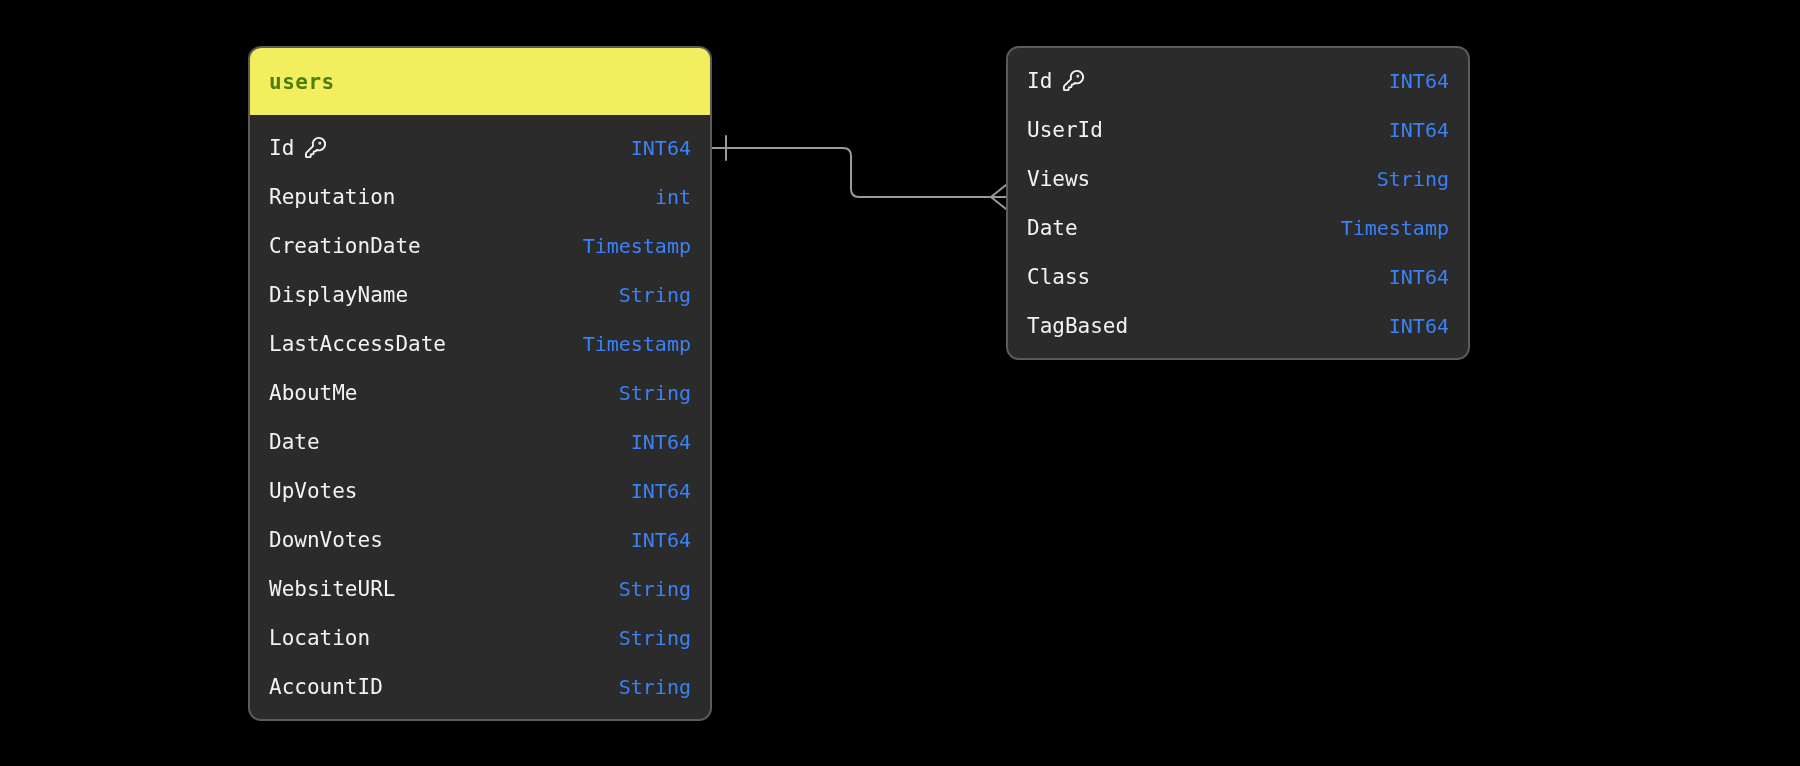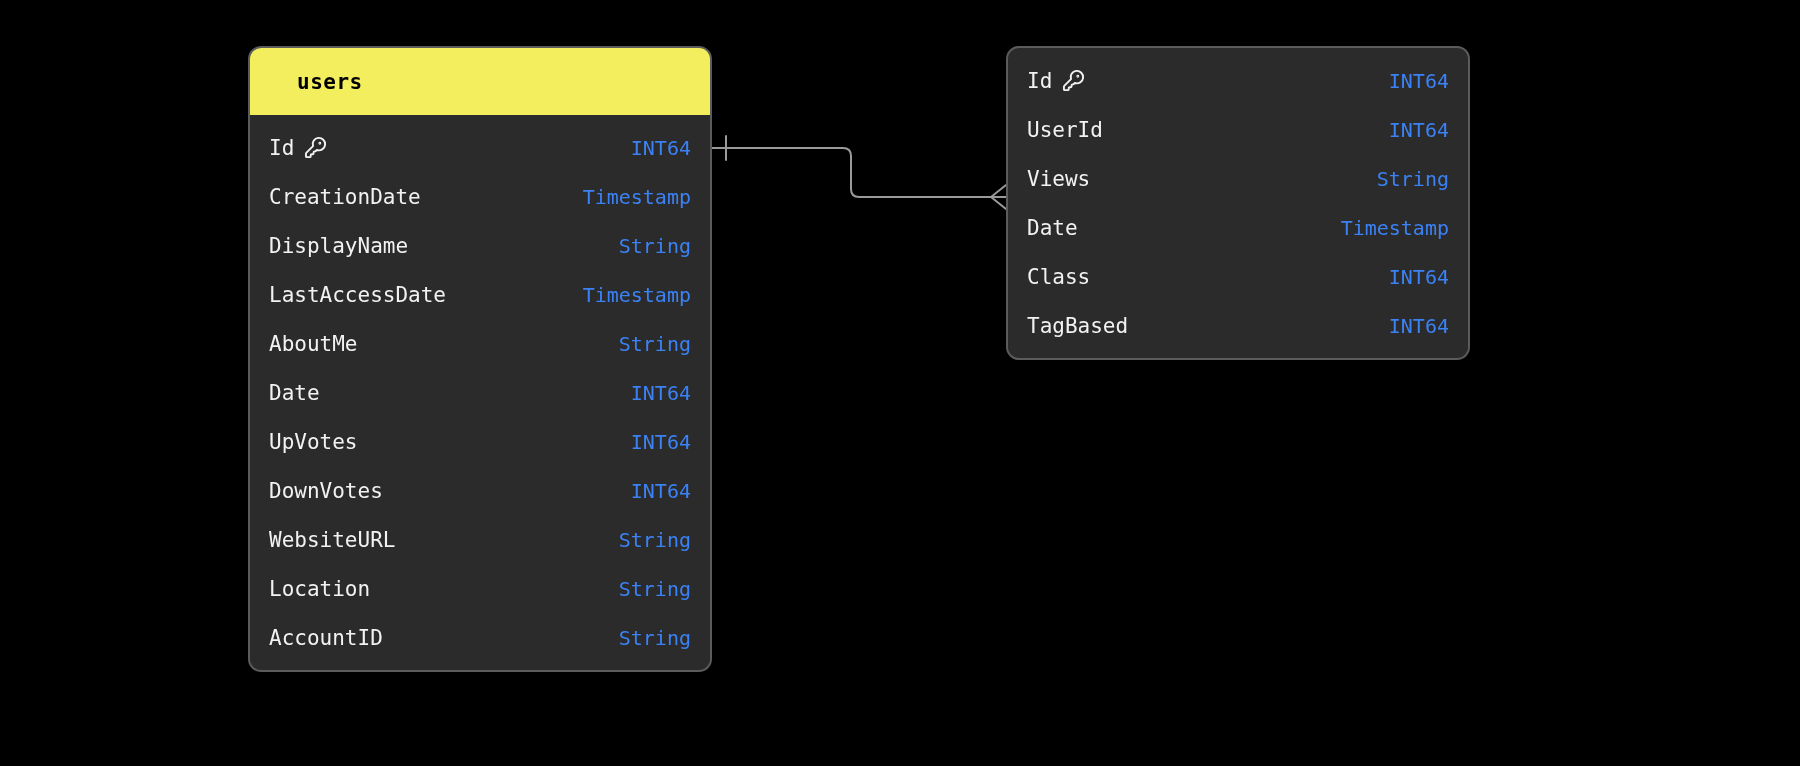--- a/index.html
+++ b/index.html
@@ -30,25 +30,24 @@
   }
   .table-header {
     height: 67px;
     background: #f3ee5d;
     display: flex;
     align-items: center;
     padding: 0 19px;
     box-sizing: border-box;
   }
   .table-title {
-    color: #000000;
+    color: #4d7c0f;
     font-size: 21px;
     font-weight: bold;
     letter-spacing: 0.5px;
-    margin-left: 28px;
   }
   .table-body {
     padding: 8px 0;
   }
   .field-row {
     height: 49px;
     display: flex;
     align-items: center;
     justify-content: space-between;
     padding: 0 19px;
@@ -115,20 +114,27 @@
             <span class="pk-icon">
               <svg width="23" height="23" viewBox="0 0 24 24" fill="none" stroke="currentColor" stroke-width="2" stroke-linecap="round" stroke-linejoin="round">
                 <path d="M2.586 17.414A2 2 0 0 0 2 18.828V21a1 1 0 0 0 1 1h3a1 1 0 0 0 1-1v-1a1 1 0 0 1 1-1h1a1 1 0 0 0 1-1v-1a1 1 0 0 1 1-1h.172a2 2 0 0 0 1.414-.586l.814-.814a6.5 6.5 0 1 0-4-4z"></path>
                 <circle cx="16.5" cy="7.5" r=".5" fill="currentColor"></circle>
               </svg>
             </span>
           </span>
           <span class="field-type">INT64</span>
         </div>
 
+        <div class="field-row">
+          <span class="field-left">
+            <span class="field-name">Reputation</span>
+
+          </span>
+          <span class="field-type">int</span>
+        </div>
 
         <div class="field-row">
           <span class="field-left">
             <span class="field-name">CreationDate</span>
 
           </span>
           <span class="field-type">Timestamp</span>
         </div>
 
         <div class="field-row">

